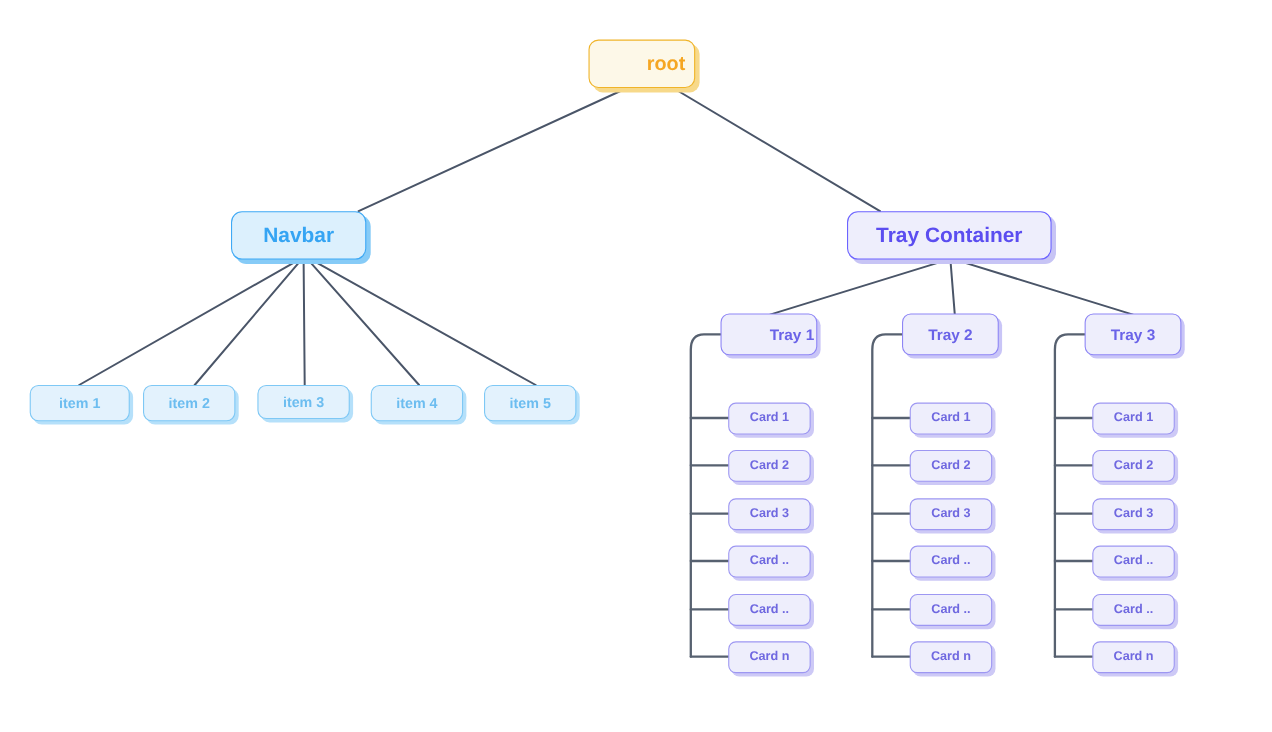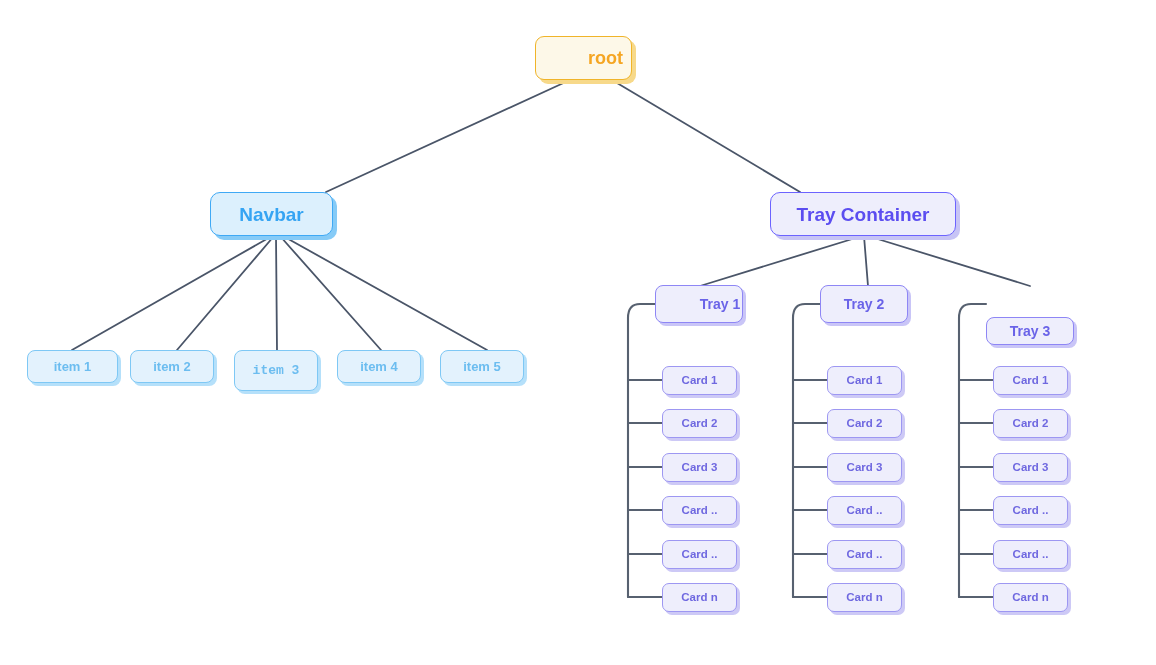--- a/index.html
+++ b/index.html
@@ -168,21 +168,21 @@
   <div class="node n-traycontainer" style="left:770px; top:192px; width:186px; height:44px;">
     <span class="node-label">Tray Container</span>
   </div>
 
   <div class="node n-item" style="left:27px; top:350px; width:91px; height:33px;">
     <span class="node-label">item 1</span>
   </div>
   <div class="node n-item" style="left:130px; top:350px; width:84px; height:33px;align-items:center;">
     <span class="node-label">item 2</span>
   </div>
-  <div class="node n-item" style="left:234px; top:350px; width:84px; height:41px;font-family:Liberation Mono, monospace;">
+  <div class="node n-item" style="left:234px; top:350px; width:84px; height:31px;">
     <span class="node-label">item 3</span>
   </div>
   <div class="node n-item" style="left:337px; top:350px; width:84px; height:33px;">
     <span class="node-label">item 4</span>
   </div>
   <div class="node n-item" style="left:440px; top:350px; width:84px; height:33px;">
     <span class="node-label">item 5</span>
   </div>
 
   <div class="node n-tray" style="left:655px; top:285px; width:88px; height:38px;padding-left:42px;">
@@ -222,21 +222,21 @@
   <div class="node n-card" style="left:827px; top:496px; width:75px; height:29px;">
     <span class="node-label">Card ..</span>
   </div>
   <div class="node n-card" style="left:827px; top:540px; width:75px; height:29px;">
     <span class="node-label">Card ..</span>
   </div>
   <div class="node n-card" style="left:827px; top:583px; width:75px; height:29px;">
     <span class="node-label">Card n</span>
   </div>
 
-  <div class="node n-tray" style="left:986px; top:285px; width:88px; height:28px;margin-top:32px;">
+  <div class="node n-tray" style="left:986px; top:285px; width:88px; height:38px;">
     <span class="node-label">Tray 3</span>
   </div>
   <div class="node n-card" style="left:993px; top:366px; width:75px; height:29px;">
     <span class="node-label">Card 1</span>
   </div>
   <div class="node n-card" style="left:993px; top:409px; width:75px; height:29px;">
     <span class="node-label">Card 2</span>
   </div>
   <div class="node n-card" style="left:993px; top:453px; width:75px; height:29px;">
     <span class="node-label">Card 3</span>

